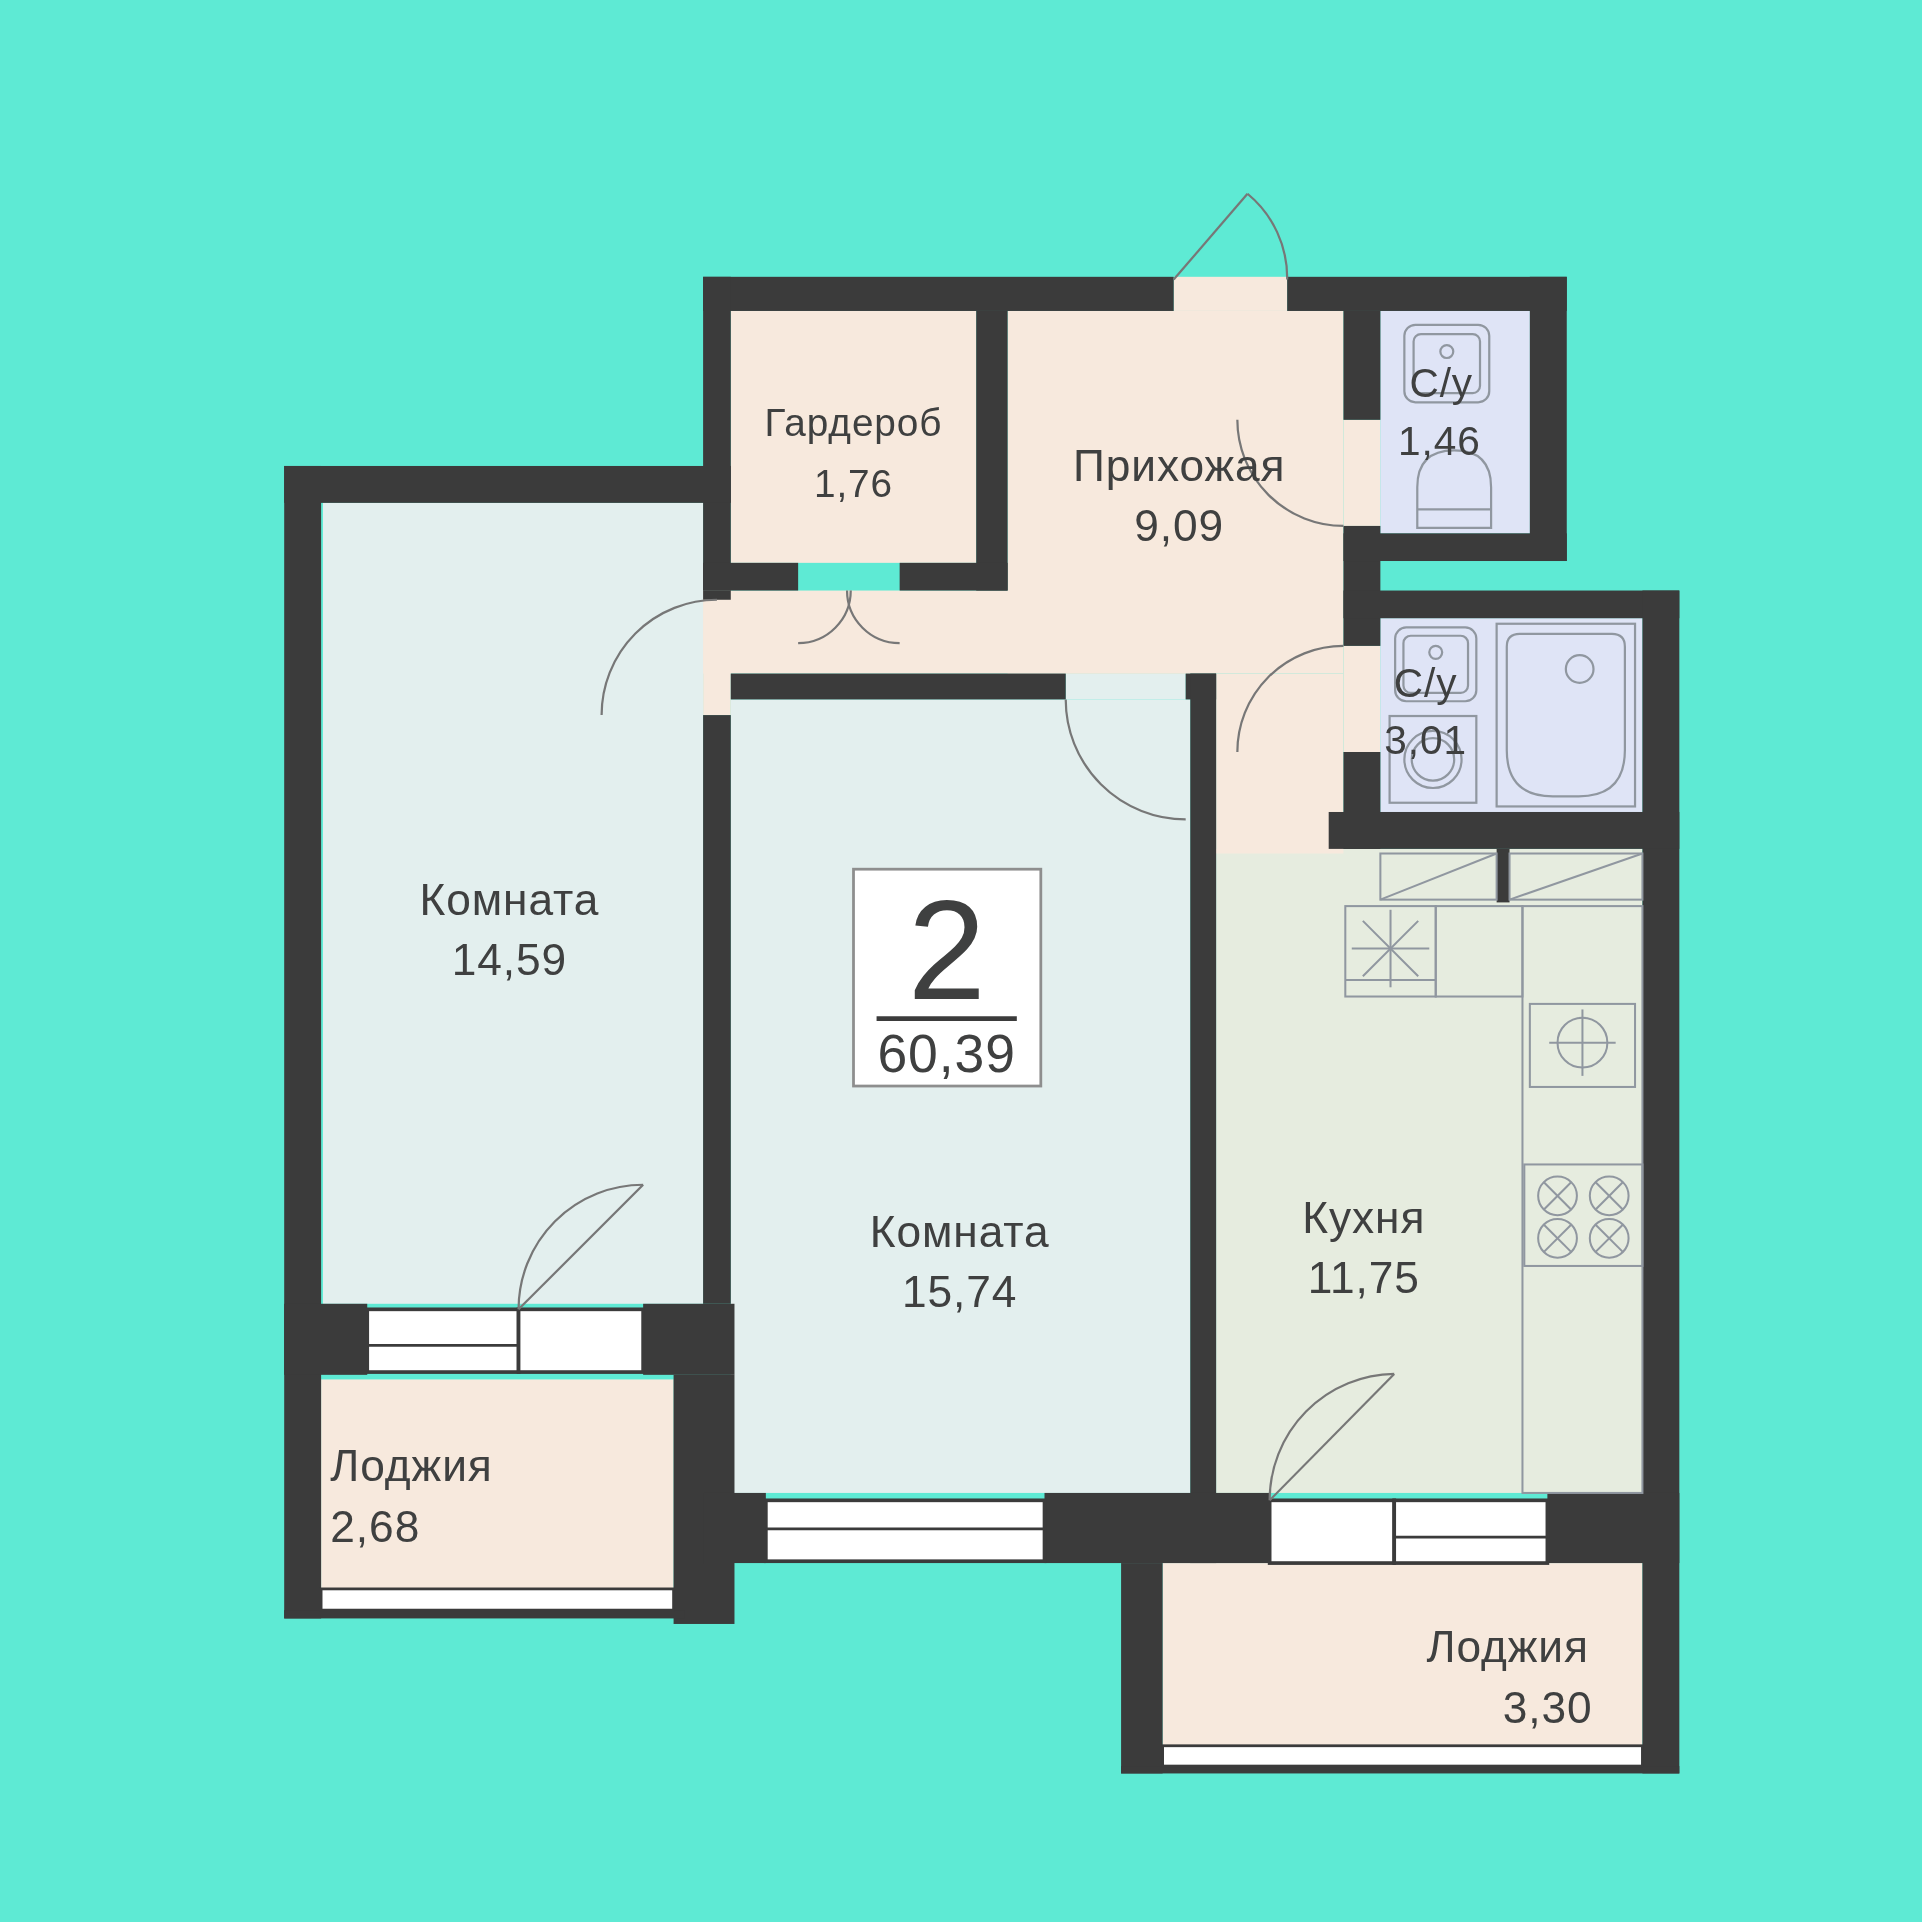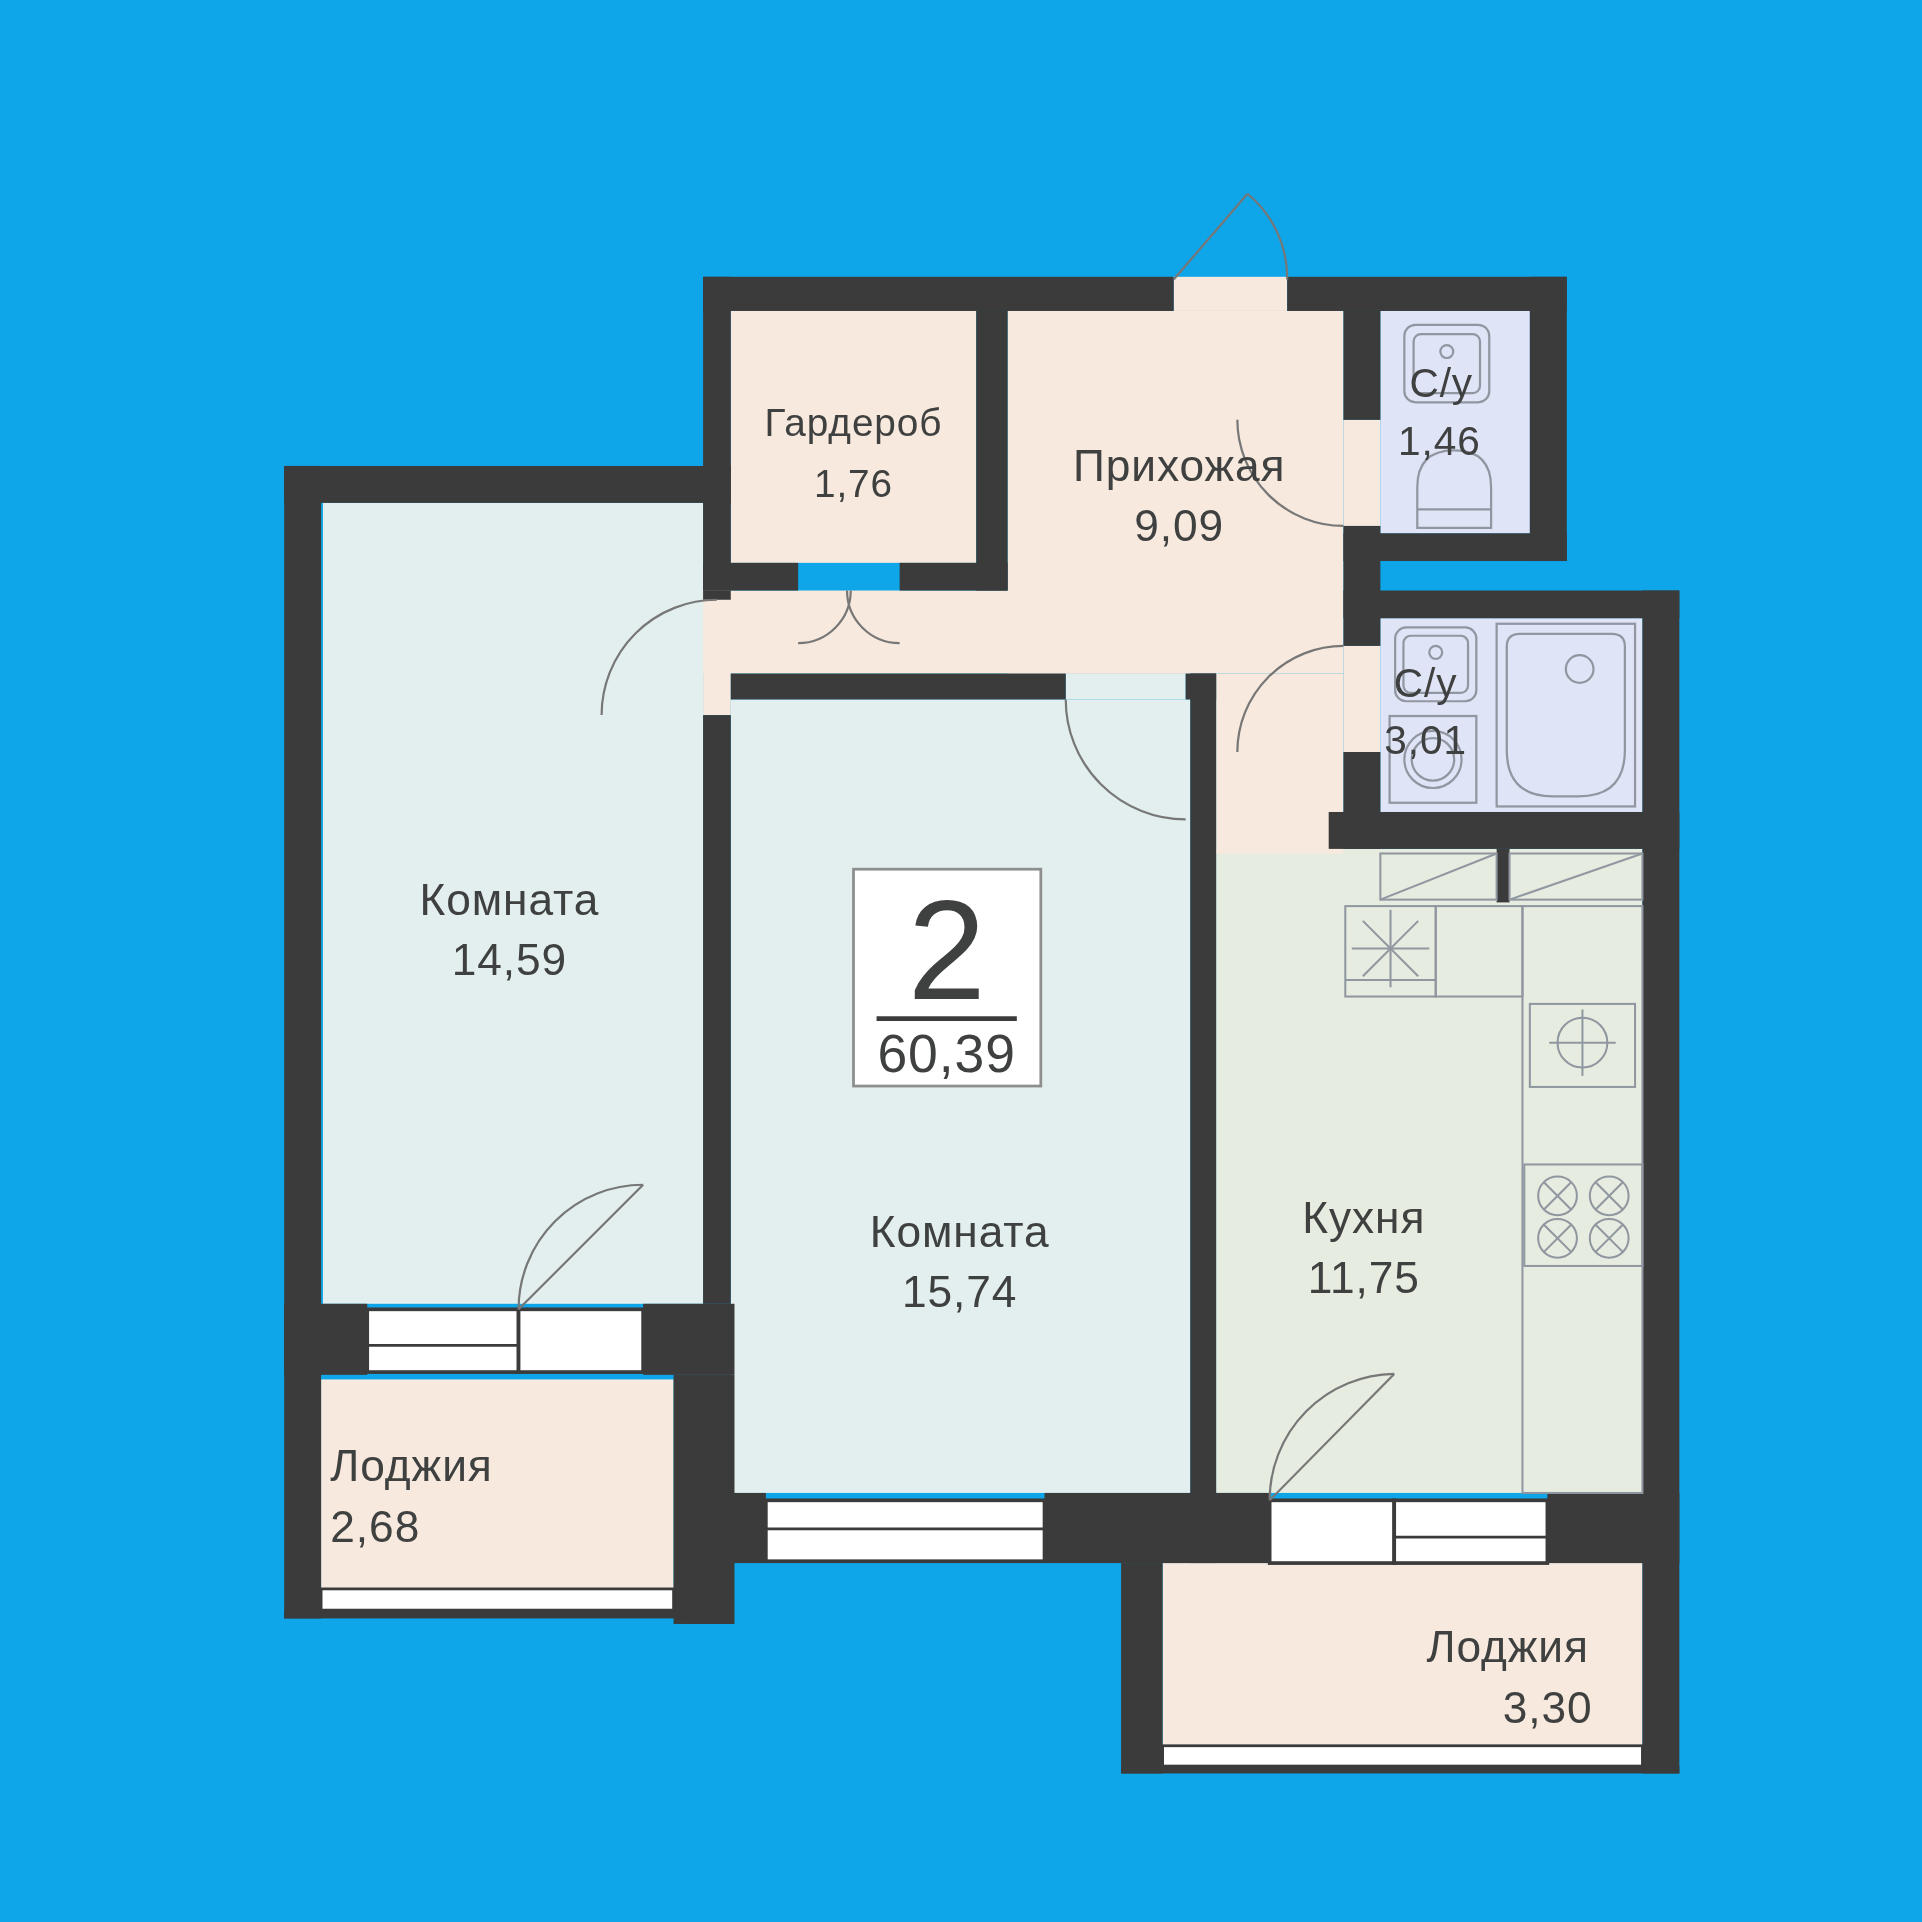--- a/index.html
+++ b/index.html
@@ -1,16 +1,16 @@
 <!DOCTYPE html>
 <html style="--wall: #3b3b3b; --room: #e3efee; --hall: #f7e9dd; --bath: #dfe4f6; --kitchen: #e6ecdf; --text: #3f4040; --fixture: #9097a0; --arc: #777777; --badge-border: #8e8e8e;font-size:14.8px"><head>
 <meta charset="utf-8">
 <style>
   html,body{margin:0;padding:0;background:#ffffff;}
-  .stage{position:relative;width:1922px;height:1922px;background:#0ea5e9;overflow:hidden;}
+  .stage{position:relative;width:1922px;height:1922px;background:#5eead4;overflow:hidden;}
   svg{display:block;width:1922px;height:1922px;}
   .wall{fill:var(--wall);}
   .fill-room{fill:var(--room);}
   .fill-hall{fill:var(--hall);}
   .fill-bath{fill:var(--bath);}
   .fill-kitchen{fill:var(--kitchen);}
   .win{fill:#ffffff;stroke:var(--wall);stroke-width:4;}
   .winline{stroke:var(--wall);stroke-width:3;}
   .glz{fill:#ffffff;stroke:var(--wall);stroke-width:3;}
   .fx{fill:none;stroke:var(--fixture);stroke-width:2.4;}

